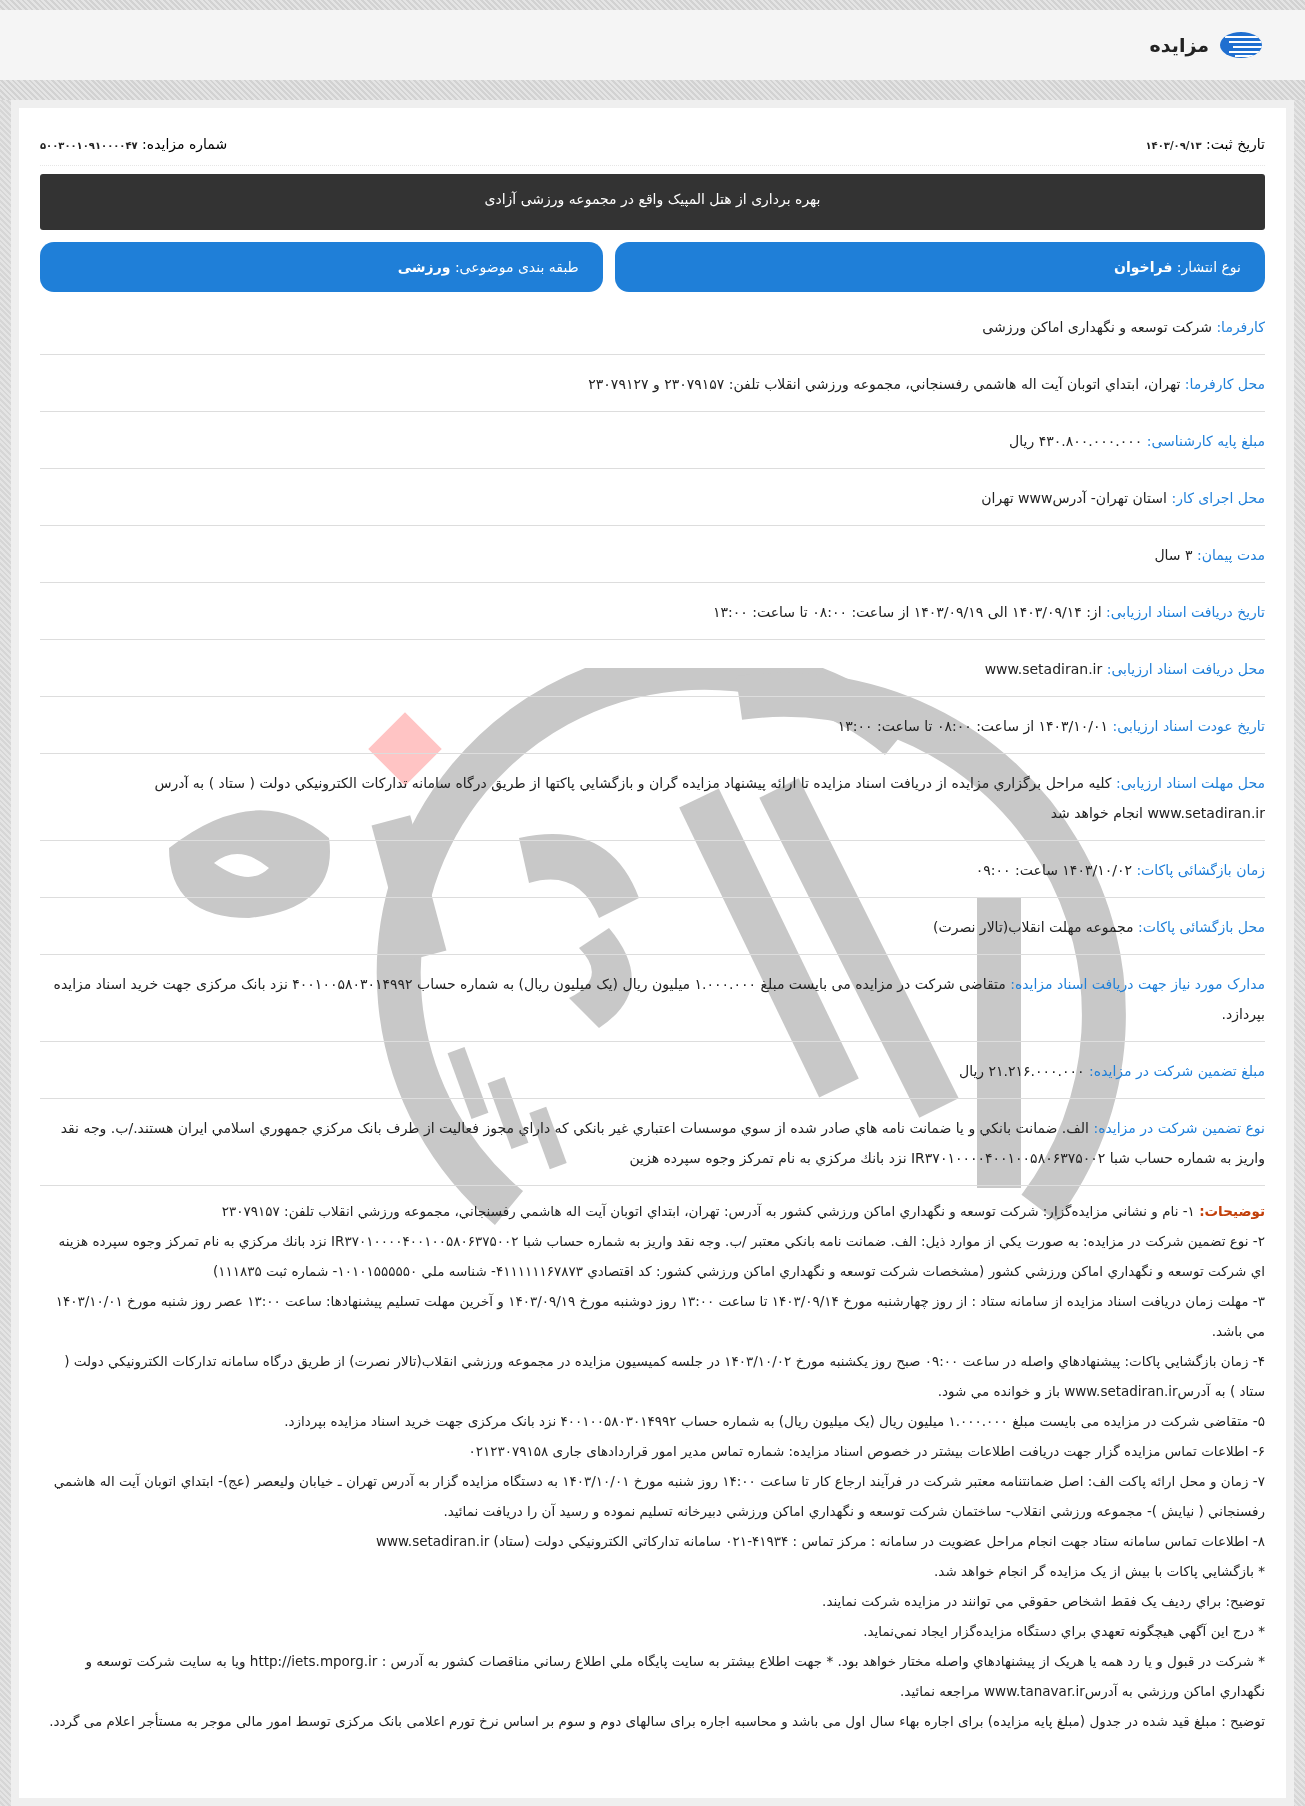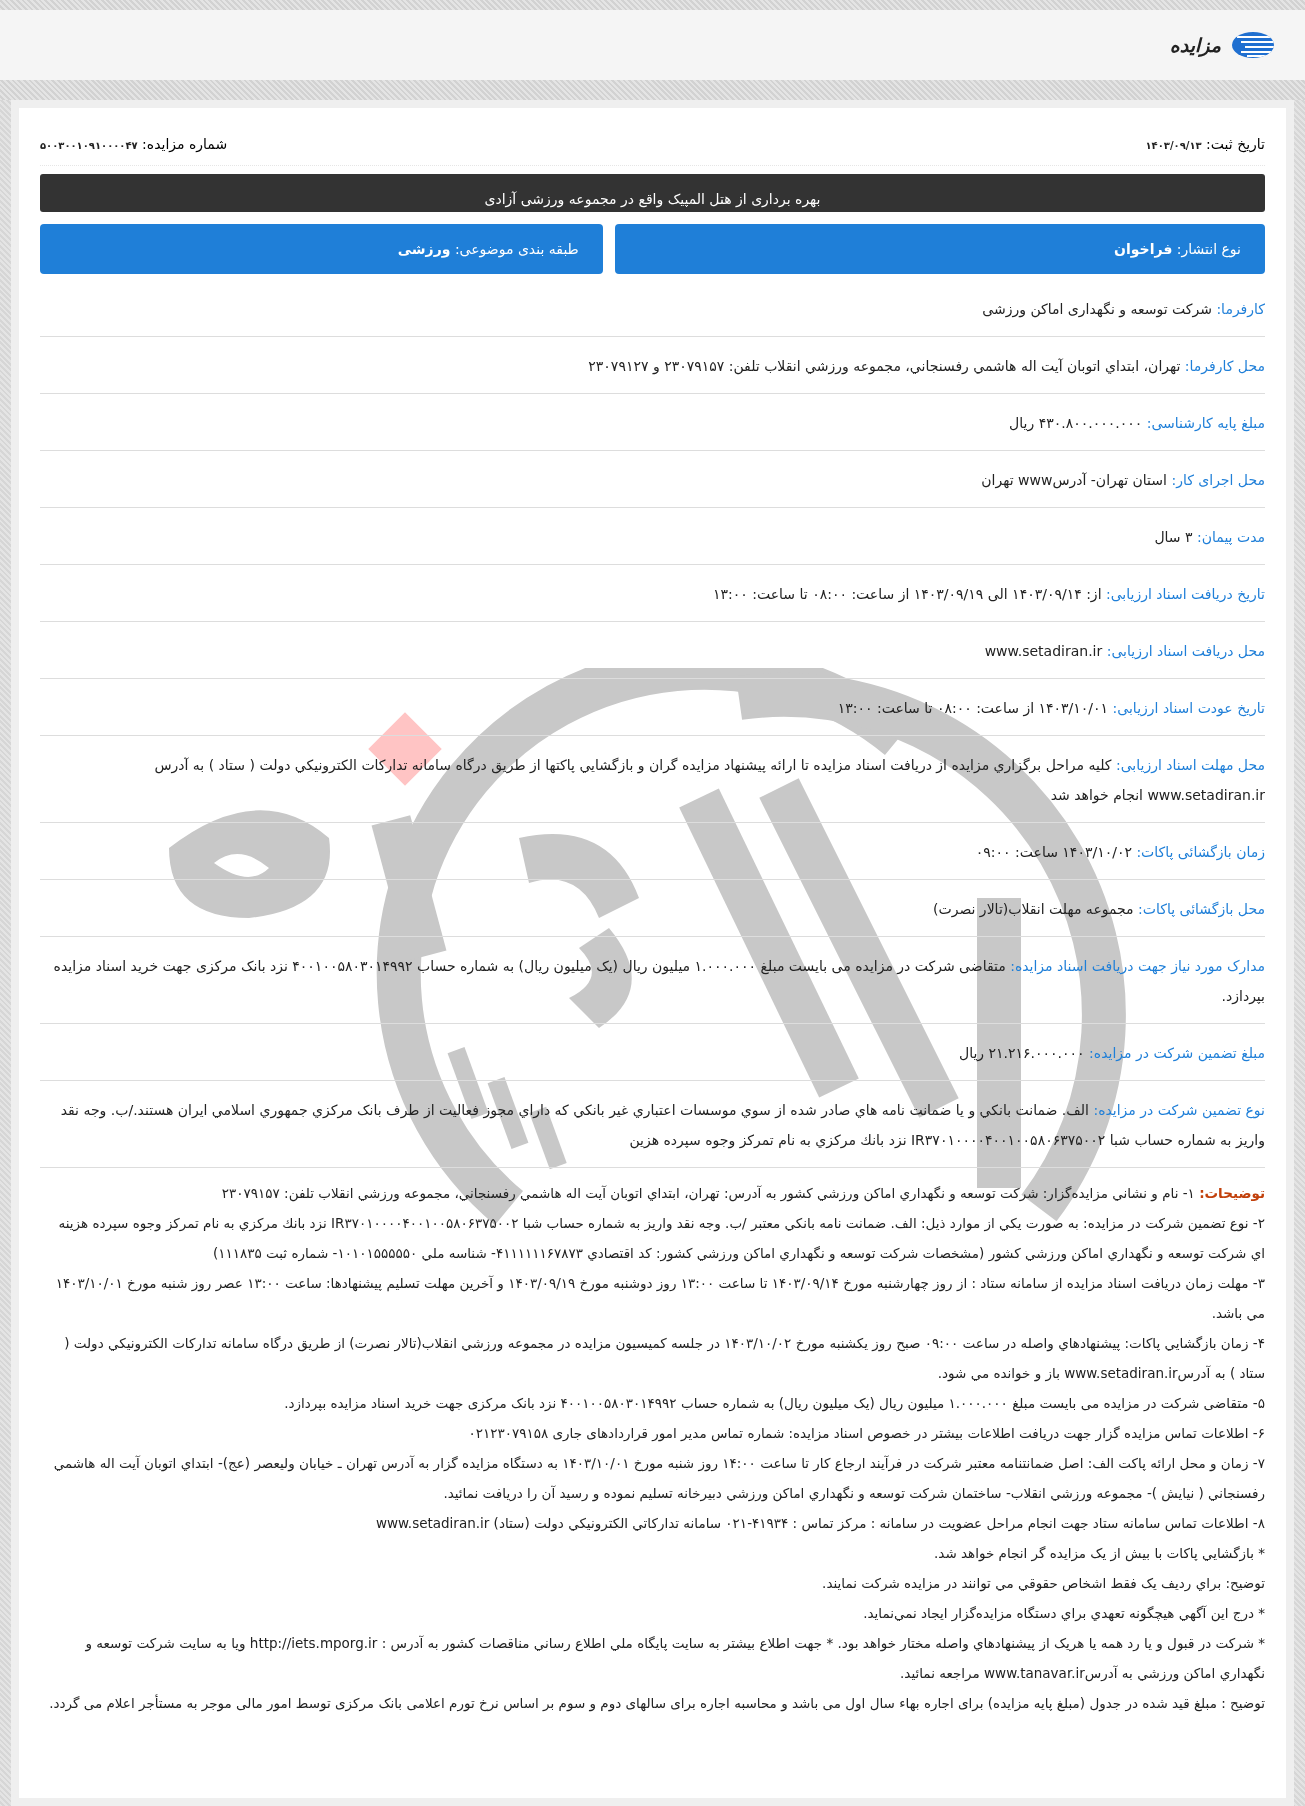--- a/index.html
+++ b/index.html
@@ -14,23 +14,22 @@
     }
     .top-stripe {
       height: 10px;
       background: repeating-linear-gradient(45deg, #e4e4e4 0px, #e4e4e4 2px, #d2d2d2 2px, #d2d2d2 4px);
     }
     .header {
       height: 70px;
       background: #f5f5f5;
       display: flex;
       align-items: center;
-      padding-right: 30px;
+      padding-right: 42px;
       gap: 10px;
-      font-style: italic;
     }
     .logo-icon { width: 44px; height: 28px; display: inline-block; }
     .site-name { font-size: 19px; font-weight: bold; color: #222; }
     .header-gap {
       height: 20px;
       background: repeating-linear-gradient(45deg, #e4e4e4 0px, #e4e4e4 2px, #d2d2d2 2px, #d2d2d2 4px);
     }
     .outer {
       margin: 0 11px 0 11px;
       padding: 8px;
@@ -63,34 +62,34 @@
       border-bottom: 1px dotted #e6e6e6;
       margin-bottom: 8px;
     }
     .meta-label { color: #000000; }
     .meta-value { color: #222; font-weight: bold; font-size: 10px; }
     .title-bar {
       background: #333333;
       color: #fff;
       text-align: center;
       font-size: 14px;
-      height: 38px;
+      height: 56px;
       line-height: 50px;
       border-radius: 3px;
       margin-bottom: 12px;
     }
     .blue-row { display: flex; gap: 12px; margin-bottom: 6px; }
     .blue-box {
       background: #1f7fd8;
       color: #fff;
       height: 50px;
       line-height: 50px;
       font-size: 14px;
       padding: 0 24px;
-      border-radius: 4px;
+      border-radius: 14px;
     }
     .blue-box.wide { flex: 1.17; }
     .blue-box.narrow { flex: 1; }
     .blue-box .bval { font-weight: bold; }
     .field {
       border-bottom: 1px solid #dddddd;
       padding: 14px 0 12px 0;
       font-size: 14px;
       line-height: 30px;
       color: #222;

